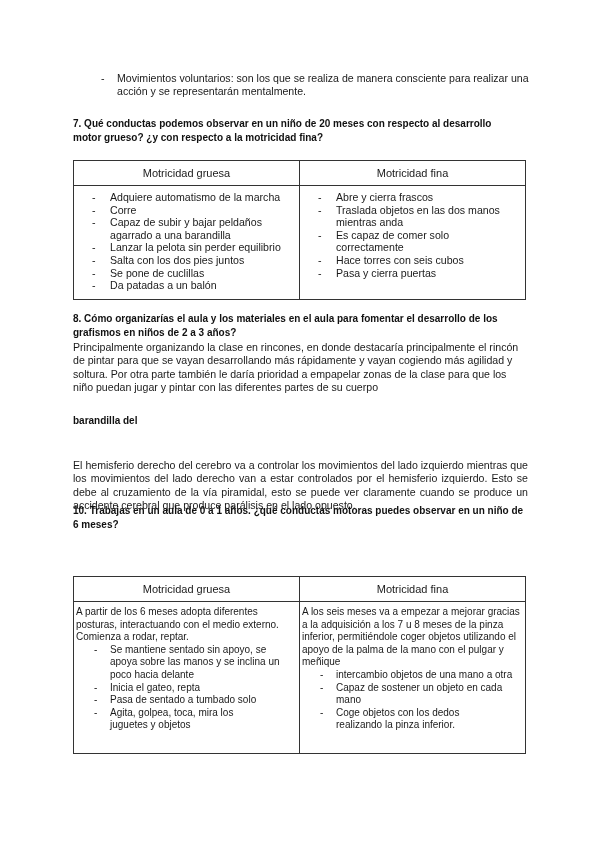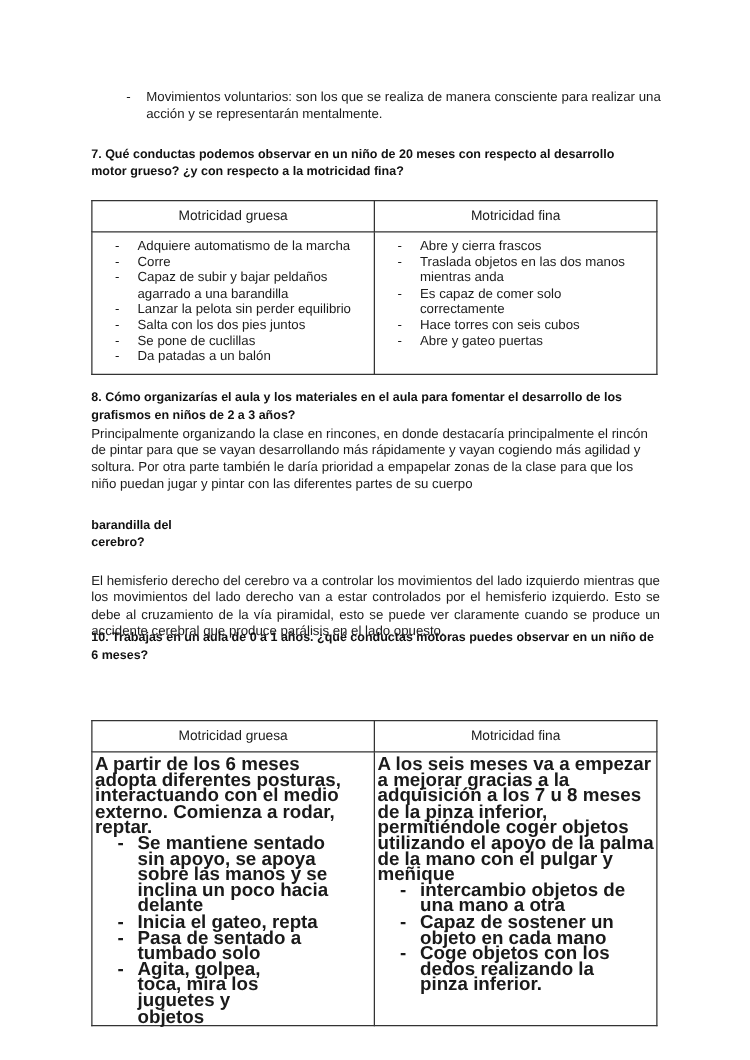--- a/index.html
+++ b/index.html
@@ -10,21 +10,21 @@
   .bold { font-weight: bold; font-size: 10px; line-height: 14.2px; color: #111; }
   .dash-item { position: relative; padding-left: 22px; }
   .dash-item::before { content: "-"; position: absolute; left: 6px; top: 0; }
   .justify { text-align: justify; }
   table.grid { position: absolute; border-collapse: collapse; }
   table.grid td, table.grid th { border: 1px solid #333; vertical-align: top; padding: 0; }
   table.grid th { font-weight: normal; text-align: center; font-size: 11px; height: 24px; vertical-align: middle; }
   .cell-list { margin: 6px 0 0 0; padding: 0; list-style: none; font-size: 10.6px; line-height: 12.6px; }
   .cell-list li { position: relative; padding-left: 36px; }
   .cell-list li::before { content: "-"; position: absolute; left: 18px; top: 0; }
-  .para-cell { padding: 4px 2px 0 2px; font-size: 15px; line-height: 12.6px; font-weight: bold; }
+  .para-cell { padding: 4px 2px 0 2px; font-size: 10px; line-height: 12.6px; }
   .para-cell ul { margin: 0; padding: 0; list-style: none; }
   .para-cell ul li { position: relative; padding-left: 34px; }
   .para-cell ul li::before { content: "-"; position: absolute; left: 18px; }
 </style>
 </head>
 <body>
 
 <div class="abs txt dash-item" style="left:95px; top:72px; width:442px;">
   <span>Movimientos voluntarios: son los que se realiza de manera consciente para realizar una acción y se representarán mentalmente.</span>
 </div>
@@ -48,33 +48,32 @@
         <li>Se pone de cuclillas</li>
         <li>Da patadas a un balón</li>
       </ul>
     </td>
     <td>
       <ul class="cell-list" style="margin-top:5px;">
         <li>Abre y cierra frascos</li>
         <li style="padding-right:6px;">Traslada objetos en las dos manos mientras anda</li>
         <li style="padding-right:50px;">Es capaz de comer solo correctamente</li>
         <li>Hace torres con seis cubos</li>
-        <li>Abre y gateo puertas</li>
+        <li>Pasa y cierra puertas</li>
       </ul>
     </td>
   </tr>
 </tbody>
   </table>
 
 <div class="abs bold" style="left:73px; top:312px; width:458px;">8. Cómo organizarías el aula y los materiales en el aula para fomentar el desarrollo de los grafismos en niños de 2 a 3 años?</div>
 <div class="abs txt" style="left:73px; top:341px; width:455px;">Principalmente organizando la clase en rincones, en donde destacaría principalmente el rincón de pintar para que se vayan desarrollando más rápidamente y vayan cogiendo más agilidad y soltura. Por otra parte también le daría prioridad a empapelar zonas de la clase para que los niño puedan jugar y pintar con las diferentes partes de su cuerpo</div>
 
 <div class="abs bold" style="left:73px; top:414px; width:455px;">
   <div>barandilla del</div>
-  <div>cerebro?</div>
 </div>
 <div class="abs txt justify" style="left:73px; top:459px; width:455px;">El hemisferio derecho del cerebro va a controlar los movimientos del lado izquierdo mientras que los movimientos del lado derecho van a estar controlados por el hemisferio izquierdo. Esto se debe al cruzamiento de la vía piramidal, esto se puede ver claramente cuando se produce un accidente cerebral que produce parálisis en el lado opuesto.</div>
 
 <div class="abs bold" style="left:73px; top:504px; width:455px;">10. Trabajas en un aula de 0 a 1 años. ¿qué conductas motoras puedes observar en un niño de 6 meses?</div>
 
 <table class="grid" style="left:73px; top:576px; width:453px;">
   <tbody>
       <tr>
     <th style="width:50%;">Motricidad gruesa</th>
     <th>Motricidad fina</th>

